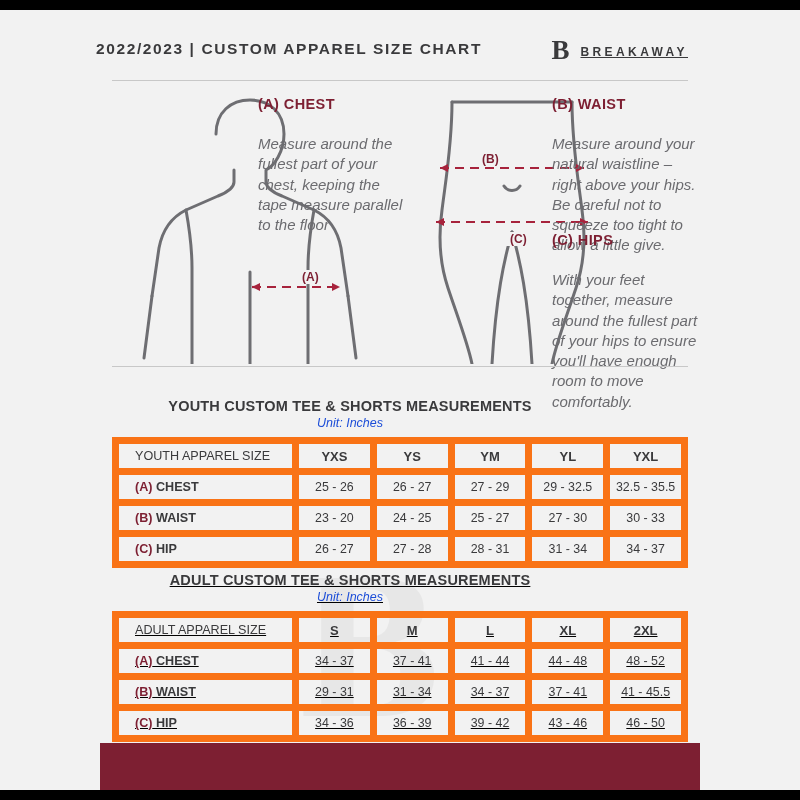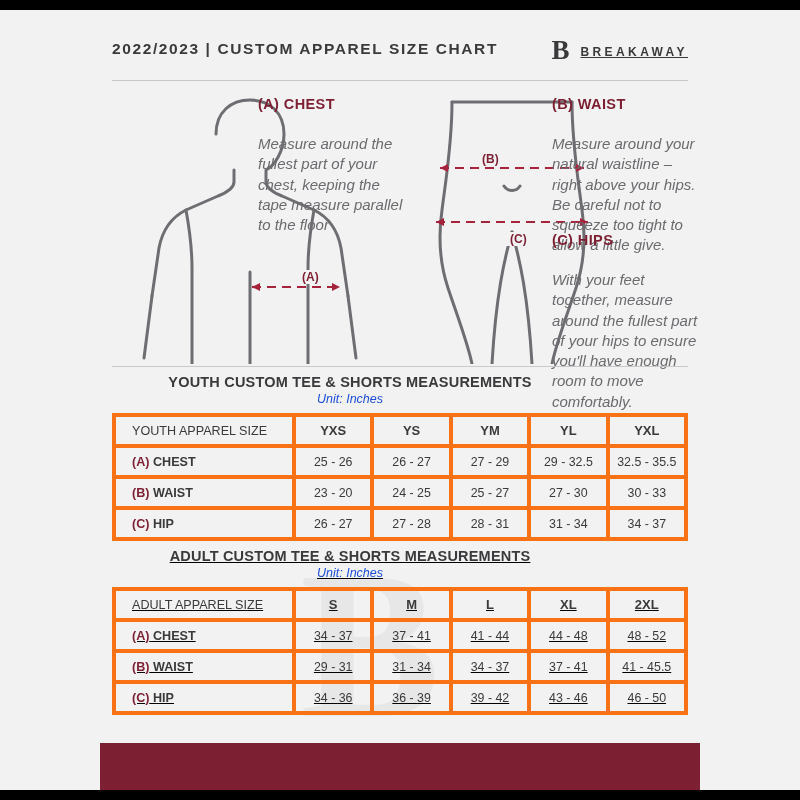--- a/index.html
+++ b/index.html
@@ -36,21 +36,21 @@
   }
   
   .header {
     position: absolute;
     left: 0; top: 22px;
     width: 800px; height: 46px;
     z-index: 2;
   }
   .header-title {
     position: absolute;
-    left: 112px; top: 8px;
+    left: 96px; top: 8px;
     font-size: 15.5px;
     font-weight: bold;
     letter-spacing: 1.6px;
     color: #3a3a3c;
   }
   .brand {
     position: absolute;
     right: 112px; top: 6px;
     display: flex;
     align-items: center;
@@ -101,21 +101,21 @@
     font-style: italic;
     color: #6b6b6f;
     line-height: 1.35;
     margin-top: 22px;
   }
   .note-chest { position: absolute; left: 158px; top: 14px; width: 150px; }
   .note-waist { position: absolute; left: 452px; top: 14px; width: 150px; }
   .note-hips  { position: absolute; left: 452px; top: 150px; width: 152px; }
 
   
-  .table-block { position: absolute; left: 112px; width: 476px; z-index: 2; }
+  .table-block { position: absolute; left: 112px; width: 476px; z-index: 2; margin-top: 24px; }
   .block1 { top: 364px; }
   .block2 { top: 538px; text-decoration: underline; }
   .tbl-title {
     text-align: center;
     font-size: 14.5px;
     font-weight: bold;
     color: #3a3a3c;
     letter-spacing: 0.2px;
   }
   .tbl-unit {
@@ -125,21 +125,21 @@
     color: #1d4ed8;
     margin-top: 2px;
     margin-bottom: 7px;
   }
   table {
     border-collapse: collapse;
     width: 576px;
     table-layout: fixed;
   }
   th, td {
-    border: 4px solid #f97316;
+    border: 7px solid #f97316;
     height: 31px;
     font-size: 12.4px;
     color: #3a3a3c;
     text-align: center;
     padding: 0;
   }
   th.rowhead, td.rowhead {
     text-align: left;
     padding-left: 16px;
     width: 180px;

